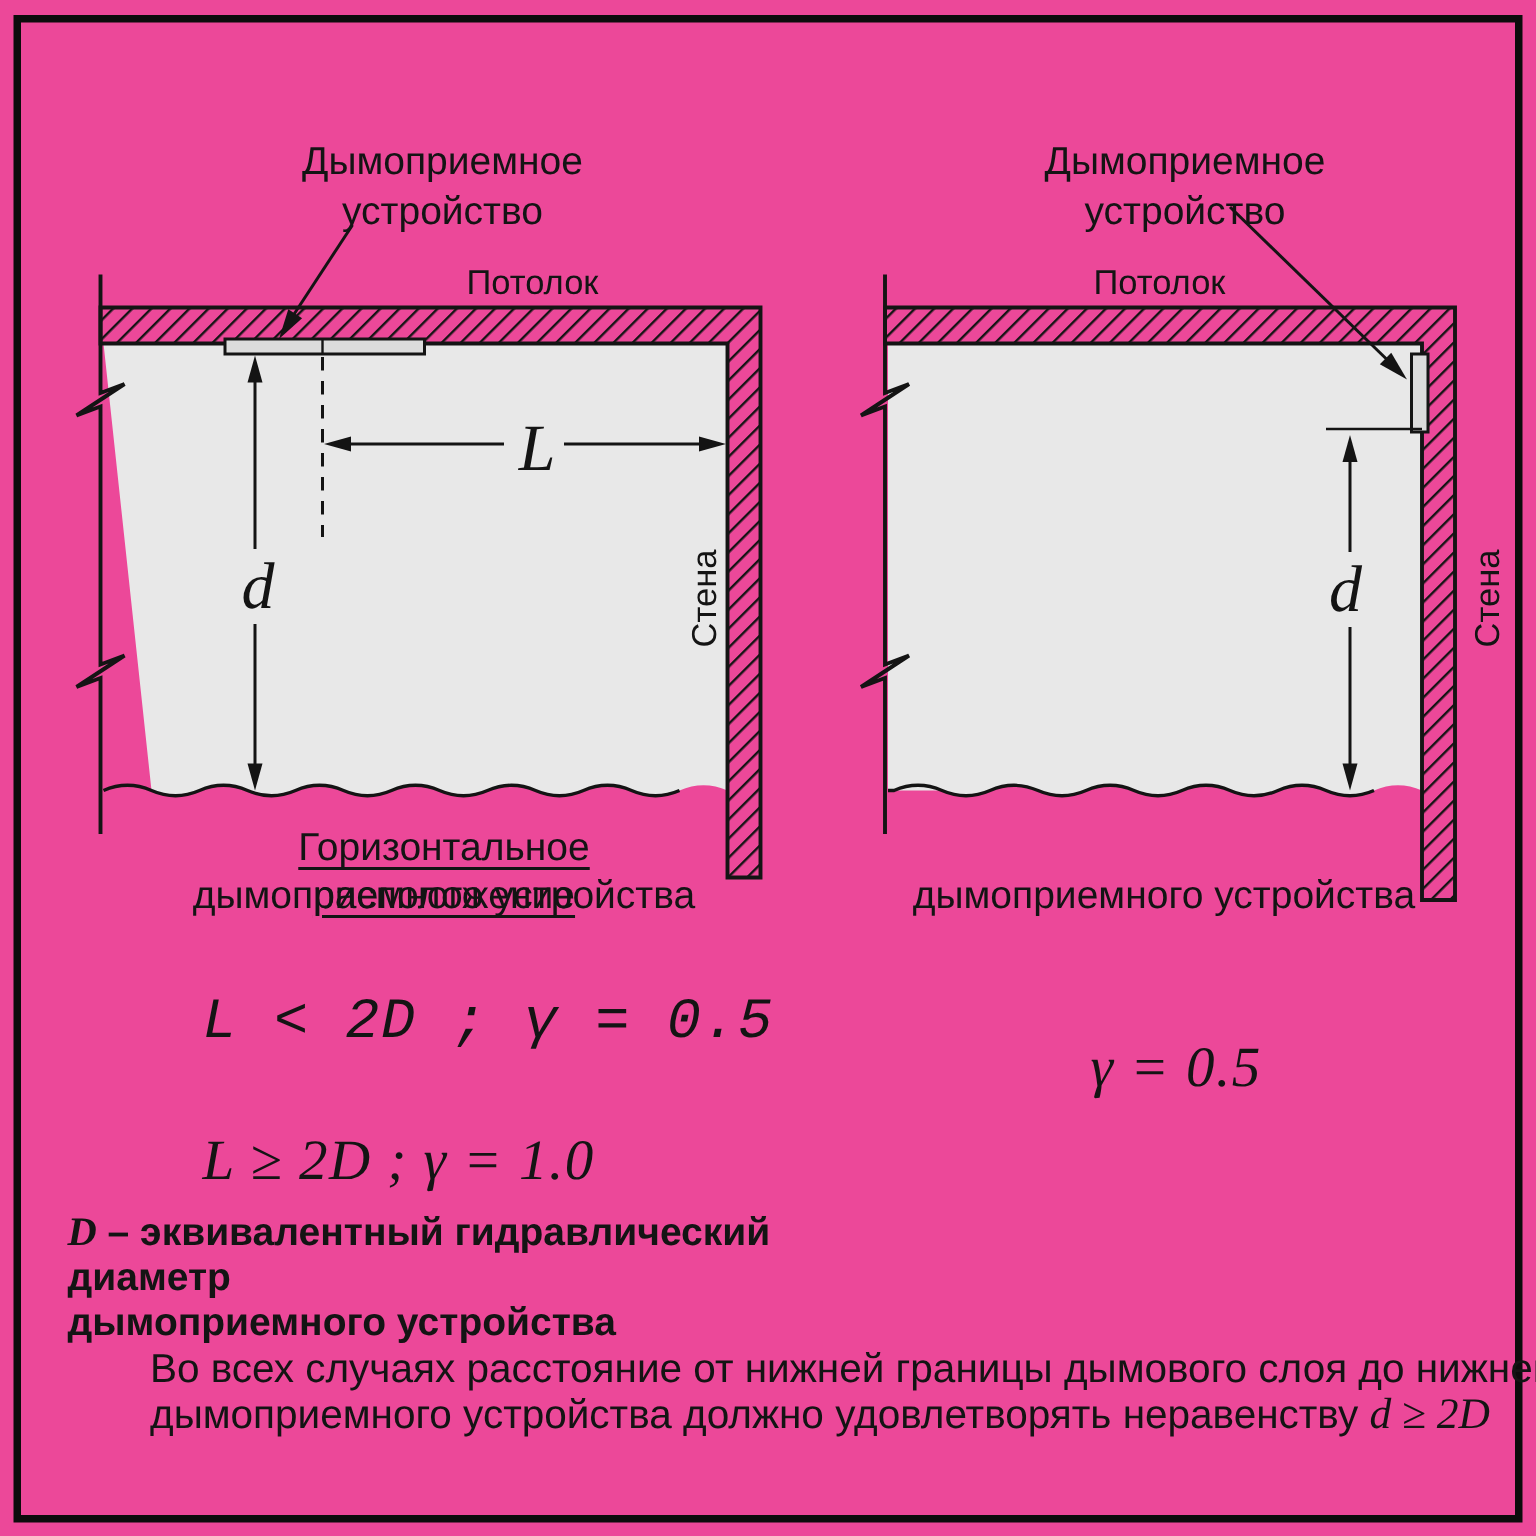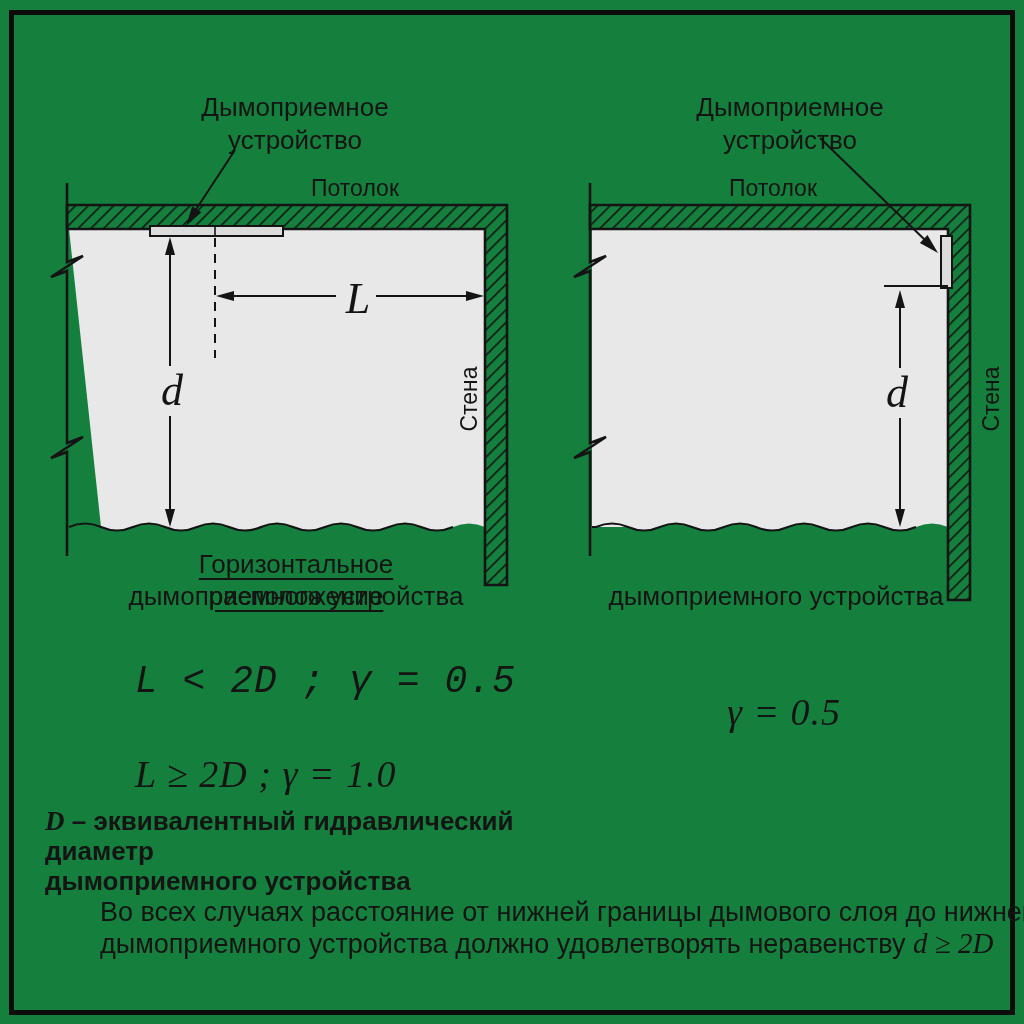--- a/index.html
+++ b/index.html
@@ -1,16 +1,16 @@
 <!DOCTYPE html>
 <html><head>
 <meta charset="utf-8">
 <style>
   html,body{margin:0;padding:0;background:#ffffff;}
-  #stage{position:relative;width:1024px;height:1024px;background:#15803d;overflow:hidden;
+  #stage{position:relative;width:1024px;height:1024px;background:#ec4899;overflow:hidden;
          font-family:"Liberation Sans",sans-serif;color:#141414;}
   .frame{position:absolute;left:9px;top:10px;right:9px;bottom:9px;border:5px solid #0c0c0c;}
   svg{position:absolute;left:0;top:0;}
   .t{position:absolute;white-space:pre-line;line-height:1.22;}
   .center{text-align:center;}
   .math{font-family:"Liberation Serif",serif;font-style:italic;}
   .label{font-size:26px;line-height:33px;}
   .small{font-size:23px;}
   .caption{font-size:26px;}
   .underline{text-decoration:underline;text-underline-offset:5px;text-decoration-thickness:2px;}

